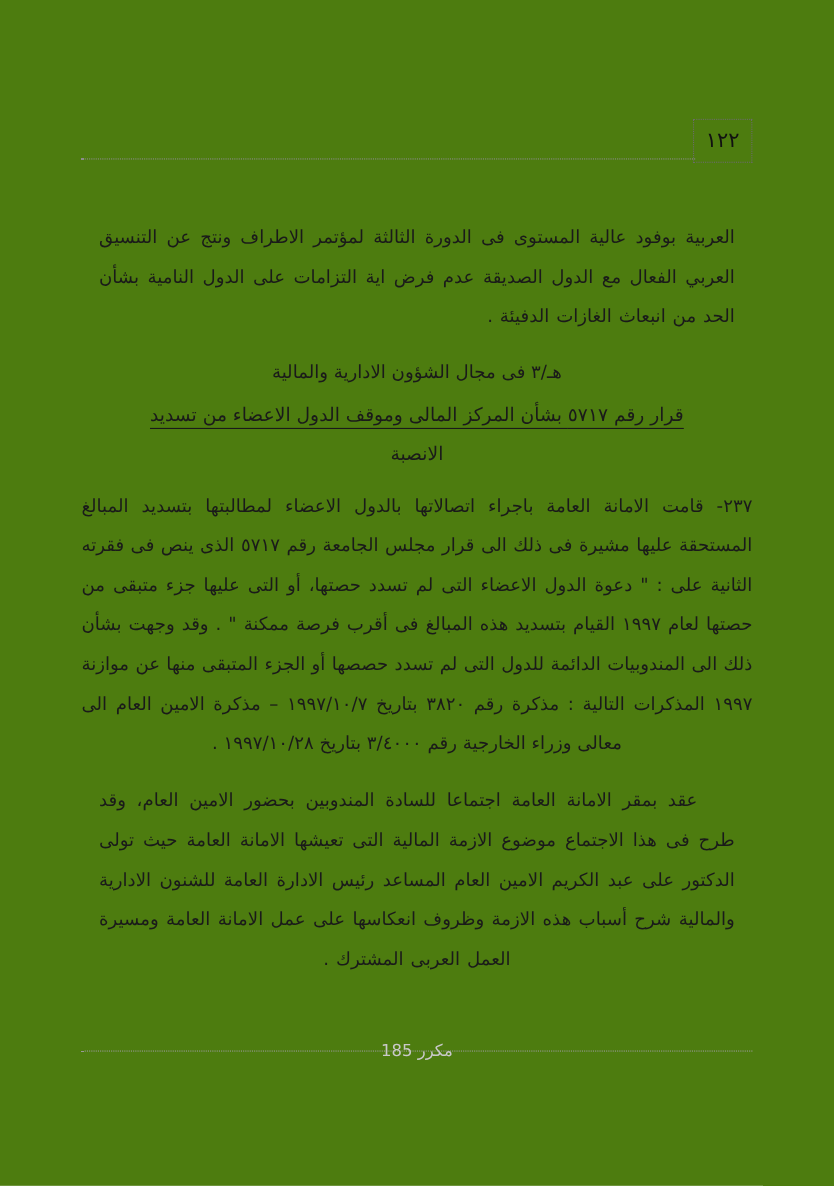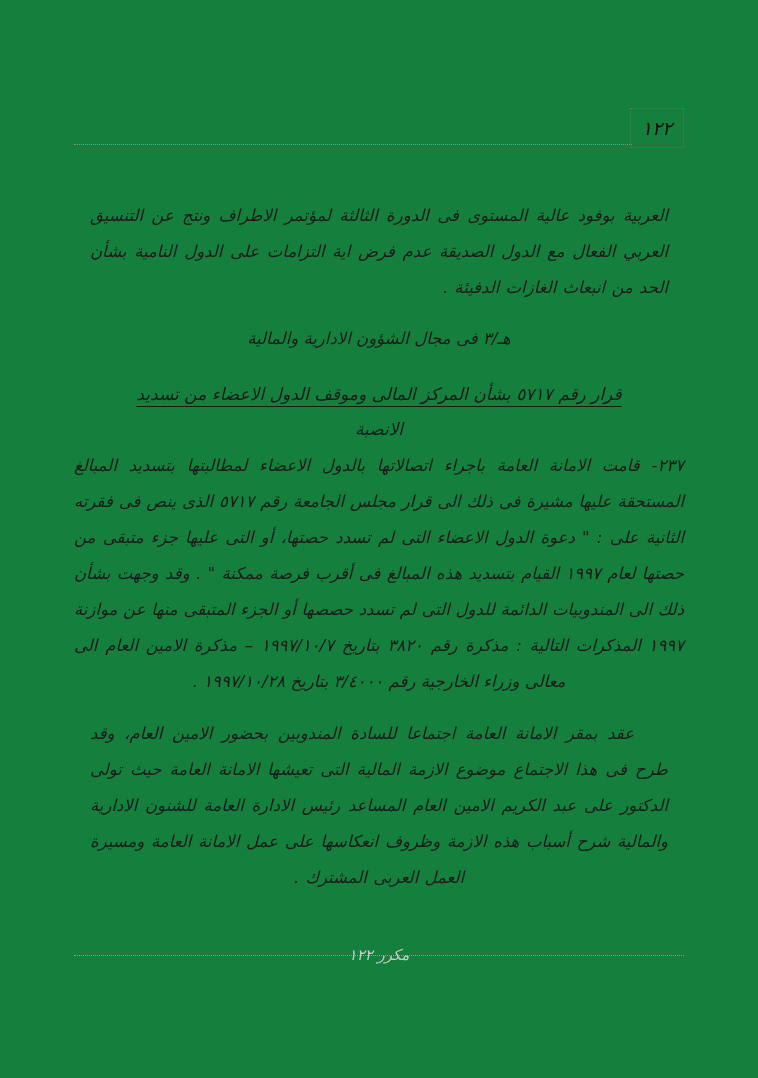--- a/index.html
+++ b/index.html
@@ -12,22 +12,21 @@
     height: 1078px;
     font-family: "DejaVu Sans", "Liberation Sans", sans-serif;
     color: #1a1a1a;
     position: relative;
     overflow: hidden;
   }
 
   .page {
     position: absolute;
     inset: 0;
-    background: #15803d;
-    font-style: italic;
+    background: #4d7c0f;
   }
 
   
   .page-number-box {
     position: absolute;
     top: 108px;
     right: 74px;
     width: 52px;
     height: 38px;
     border: 1px dotted #6b6b6b;
@@ -64,22 +63,22 @@
   }
 
   .para {
     font-size: 16.5px;
     line-height: 2.18;
     letter-spacing: 0.2px;
     word-spacing: 1px;
   }
 
   .block-gap-lg { margin-top: 14px; }
-  .block-gap-md { margin-top: 20px; }
-  .block-gap-sm { }
+  .block-gap-md { margin-top: 4px; }
+  .block-gap-sm { margin-top: 10px; }
 
   .centered {
     text-align: center;
     text-align-last: center;
   }
 
   .heading-sub {
     font-size: 16.5px;
     line-height: 2.1;
   }
@@ -162,15 +161,15 @@
     <div class="numbered last-line-center block-gap-sm">
       <span>٢٣٧-</span>
       <span>قامت الامانة العامة باجراء اتصالاتها بالدول الاعضاء لمطالبتها بتسديد المبالغ المستحقة عليها مشيرة فى ذلك الى قرار مجلس الجامعة رقم ٥٧١٧ الذى ينص فى فقرته الثانية على : " دعوة الدول الاعضاء التى لم تسدد حصتها، أو التى عليها جزء متبقى من حصتها لعام ١٩٩٧ القيام بتسديد هذه المبالغ فى أقرب فرصة ممكنة " . وقد وجهت بشأن ذلك الى المندوبيات الدائمة للدول التى لم تسدد حصصها أو الجزء المتبقى منها عن موازنة ١٩٩٧ المذكرات التالية : مذكرة رقم ٣٨٢٠ بتاريخ ١٩٩٧/١٠/٧ – مذكرة الامين العام الى معالى وزراء الخارجية رقم ٣/٤٠٠٠ بتاريخ ١٩٩٧/١٠/٢٨ .</span>
     </div>
 
     <div class="para indent-first last-line-center block-gap-sm">عقد بمقر الامانة العامة اجتماعا للسادة المندوبين بحضور الامين العام، وقد طرح فى هذا الاجتماع موضوع الازمة المالية التى تعيشها الامانة العامة حيث تولى الدكتور على عبد الكريم الامين العام المساعد رئيس الادارة العامة للشنون الادارية والمالية شرح أسباب هذه الازمة وظروف انعكاسها على عمل الامانة العامة ومسيرة العمل العربى المشترك .</div>
 
   </div>
 
   <div class="footer-rule"></div>
-  <div class="footer-mark">مكرر ١٢٢</div>
+  <div class="footer-mark">مكرر 185</div>
 
 </div>
 
 </body></html>

